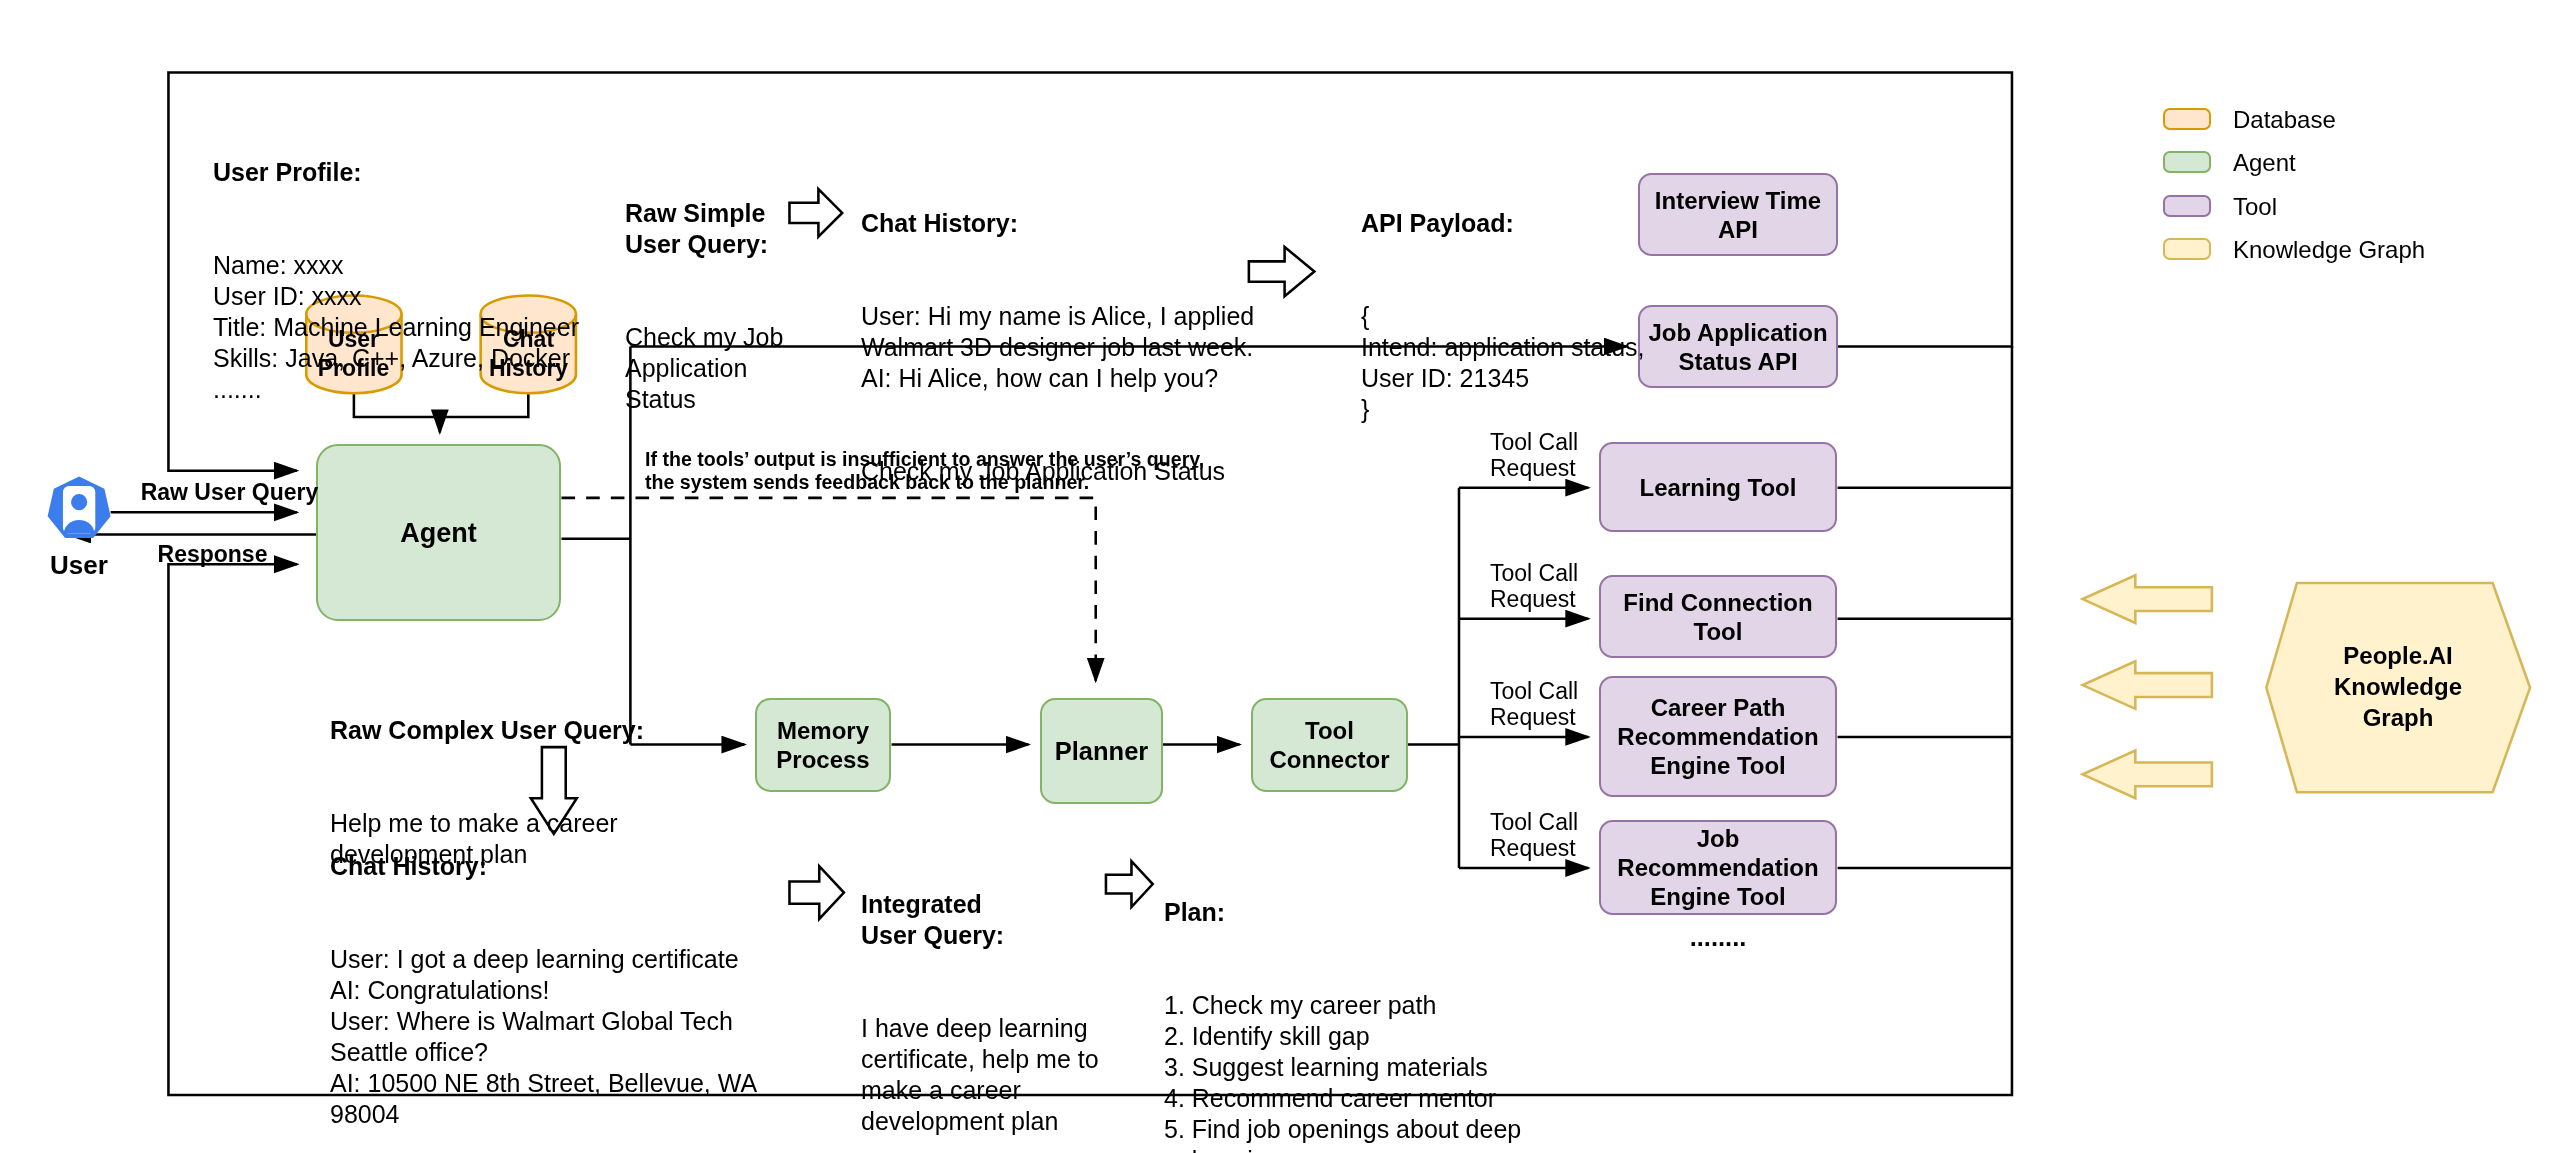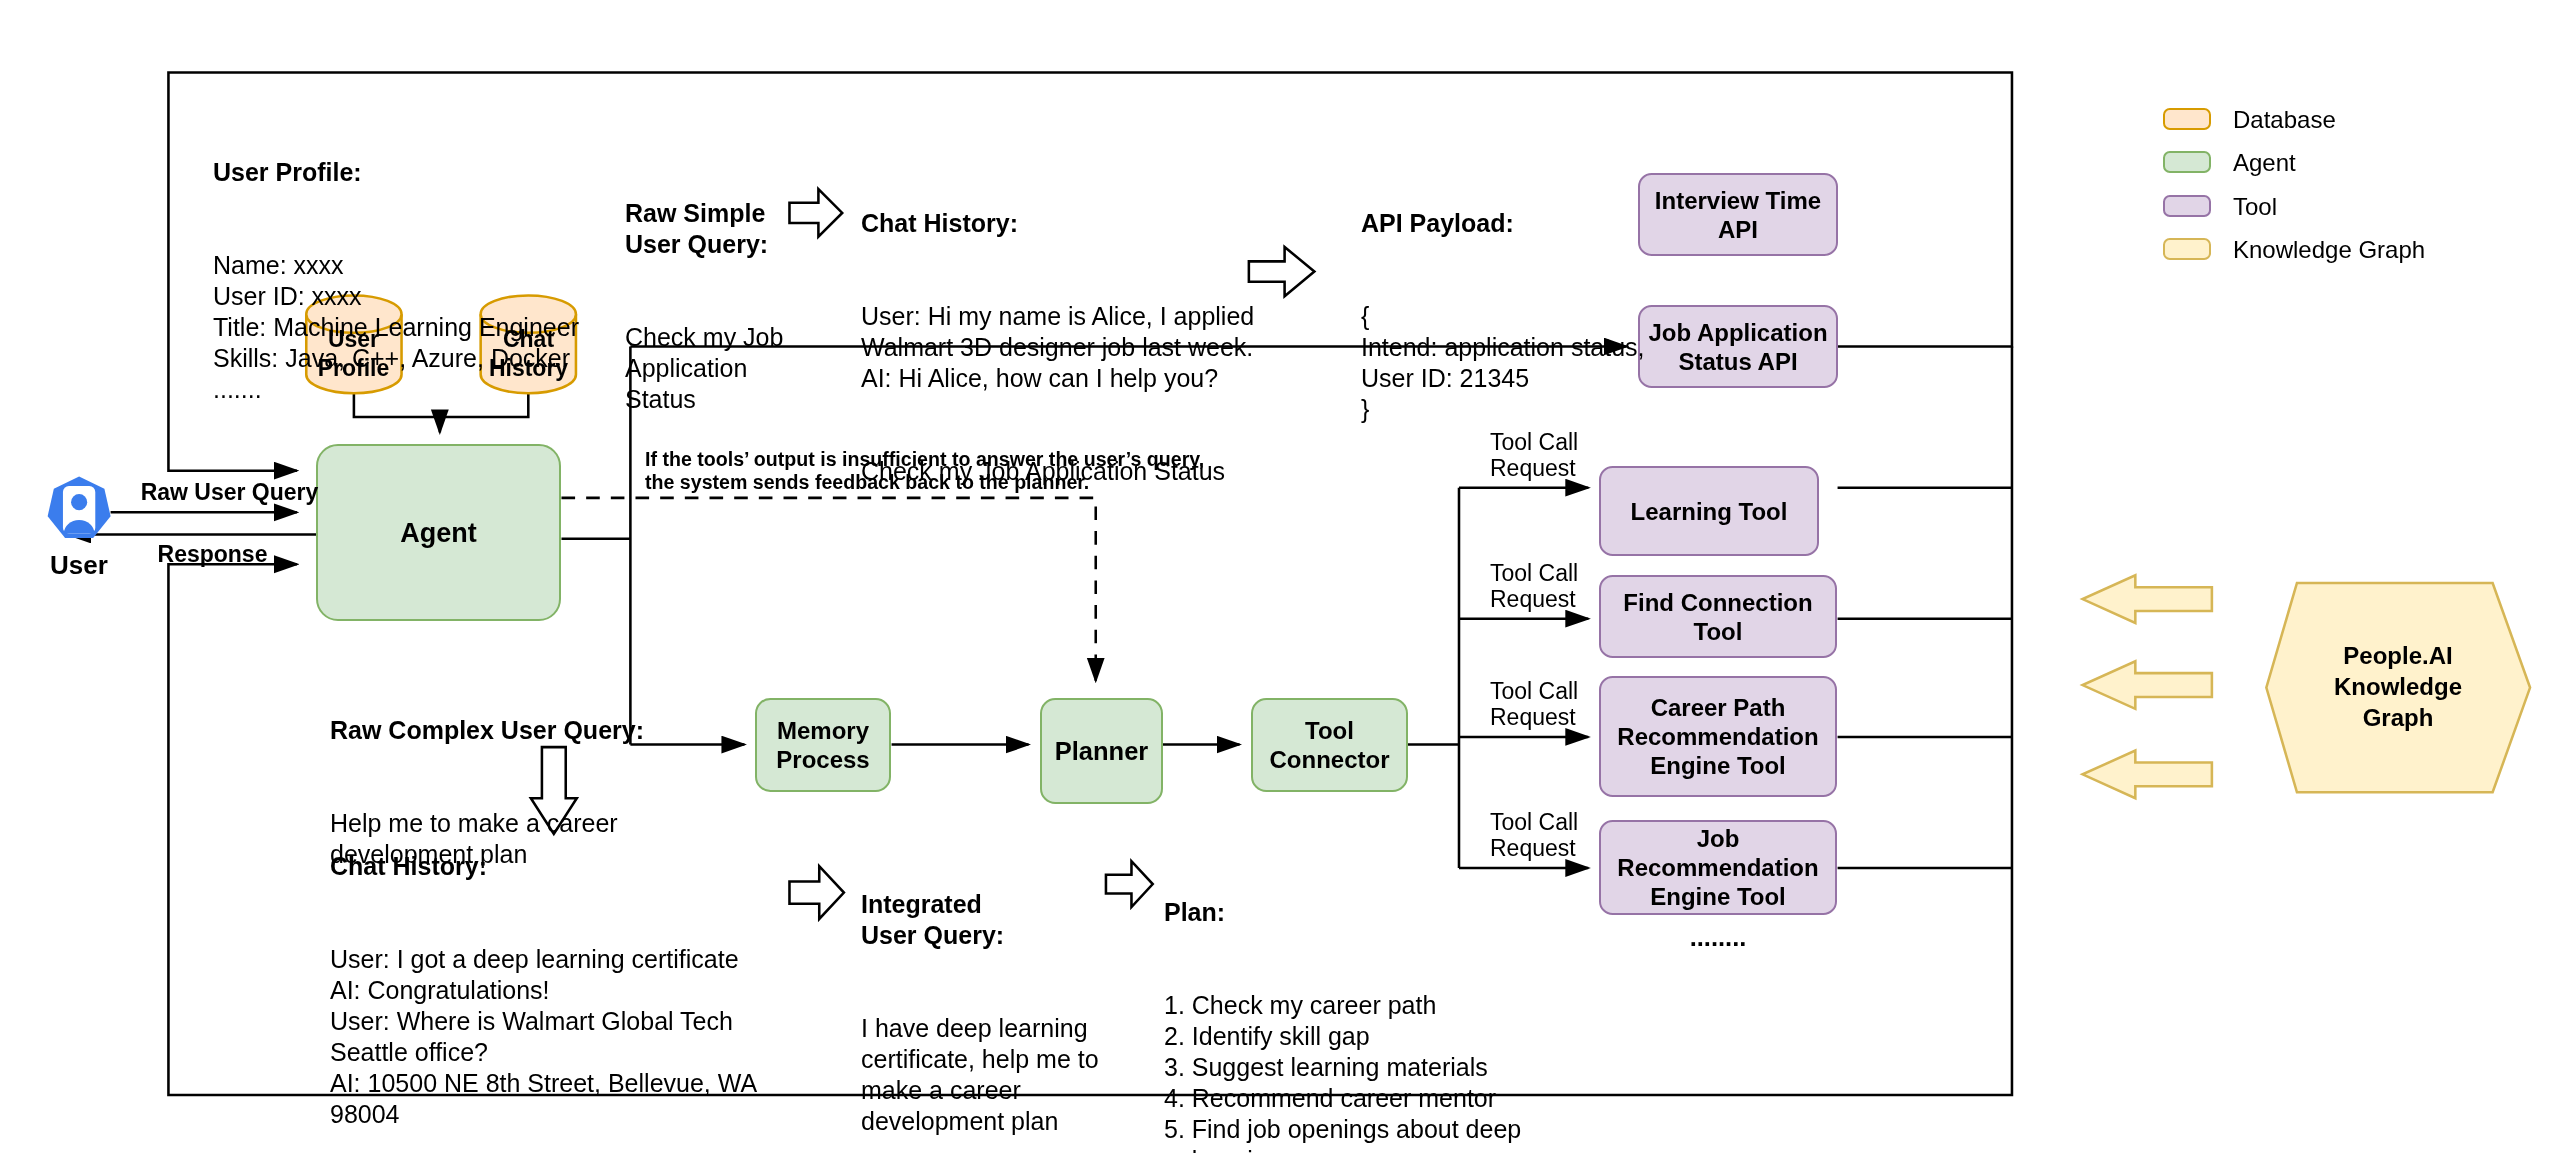--- a/index.html
+++ b/index.html
@@ -111,21 +111,21 @@
 
   <div class="node purple" style="left:1638px;top:173px;width:200px;height:83px;">
       <div>Interview Time</div>
       <div>API</div>
     </div>
   <div class="node purple" style="left:1638px;top:305px;width:200px;height:83px;">
       <div>Job Application</div>
       <div>Status API</div>
     </div>
 
-  <div class="node purple" style="left:1599px;top:442px;width:220px;height:90px;margin-top:24px;">
+  <div class="node purple" style="left:1599px;top:442px;width:238px;height:90px;">
       <span>Learning Tool</span>
     </div>
   <div class="node purple" style="left:1599px;top:575px;width:238px;height:83px;">
       <span>Find Connection Tool</span>
     </div>
   <div class="node purple" style="left:1599px;top:676px;width:238px;height:121px;">
       <div>Career Path</div>
       <div>Recommendation</div>
       <div>Engine Tool</div>
     </div>

